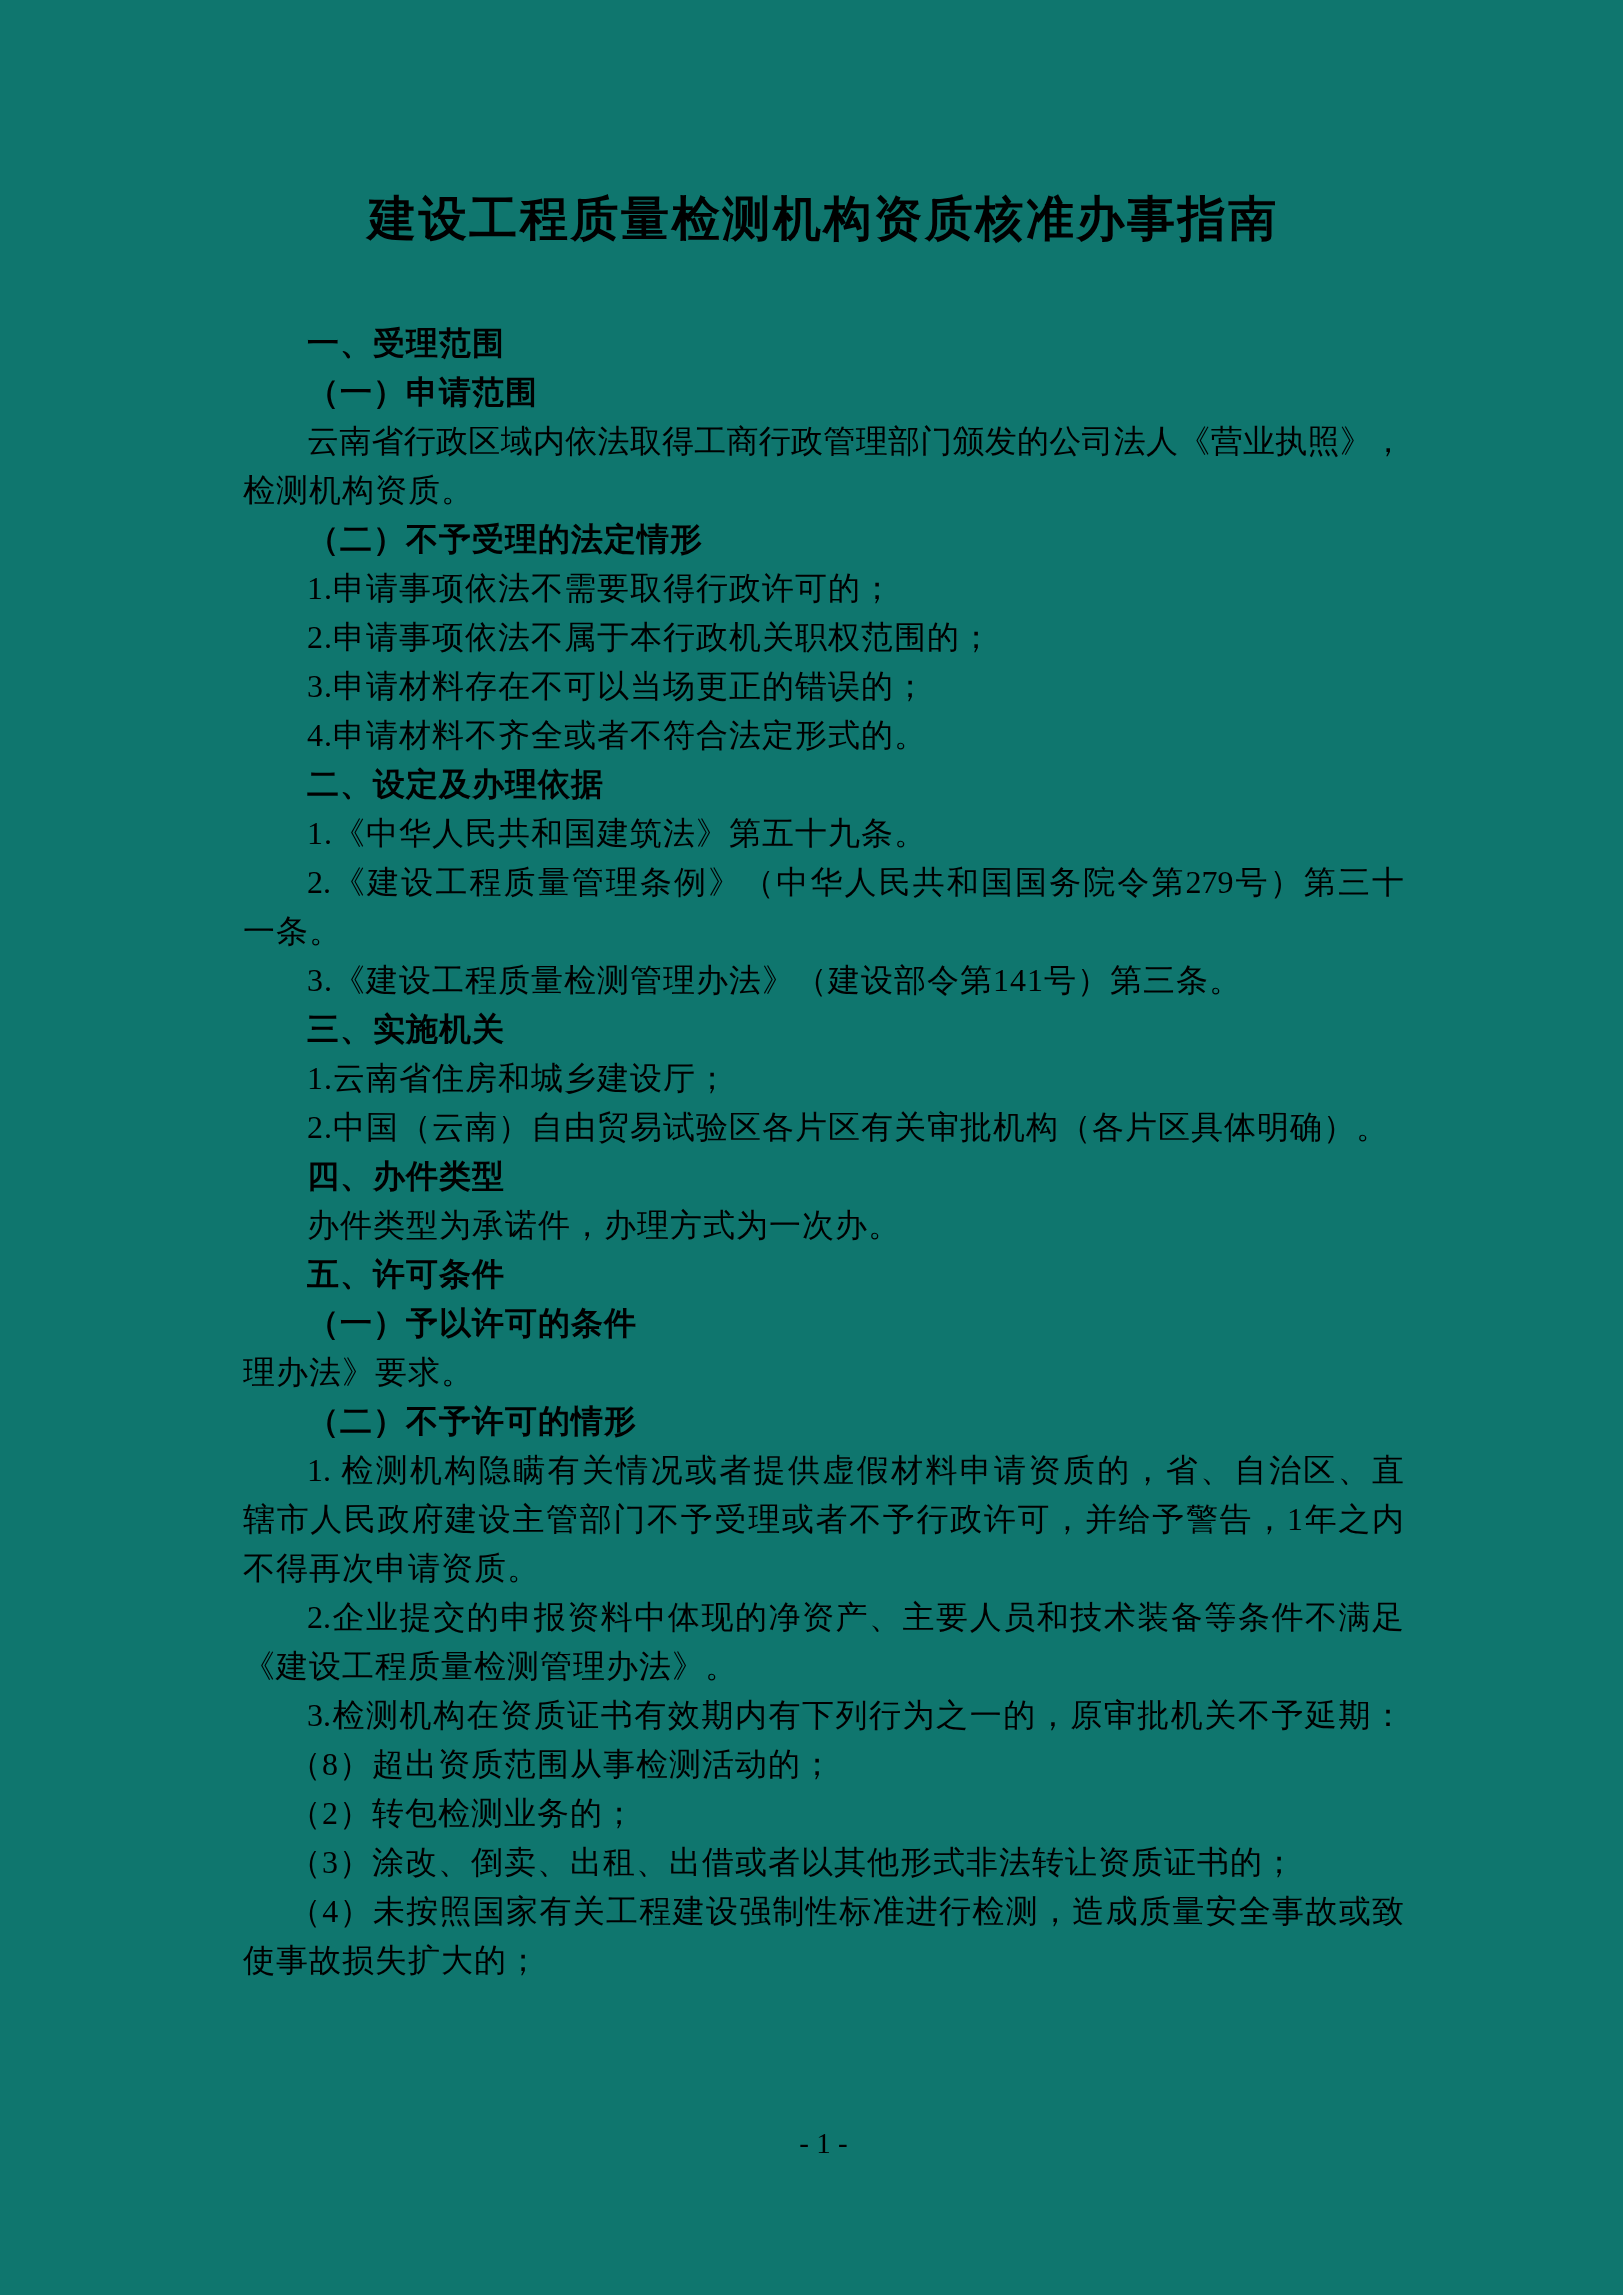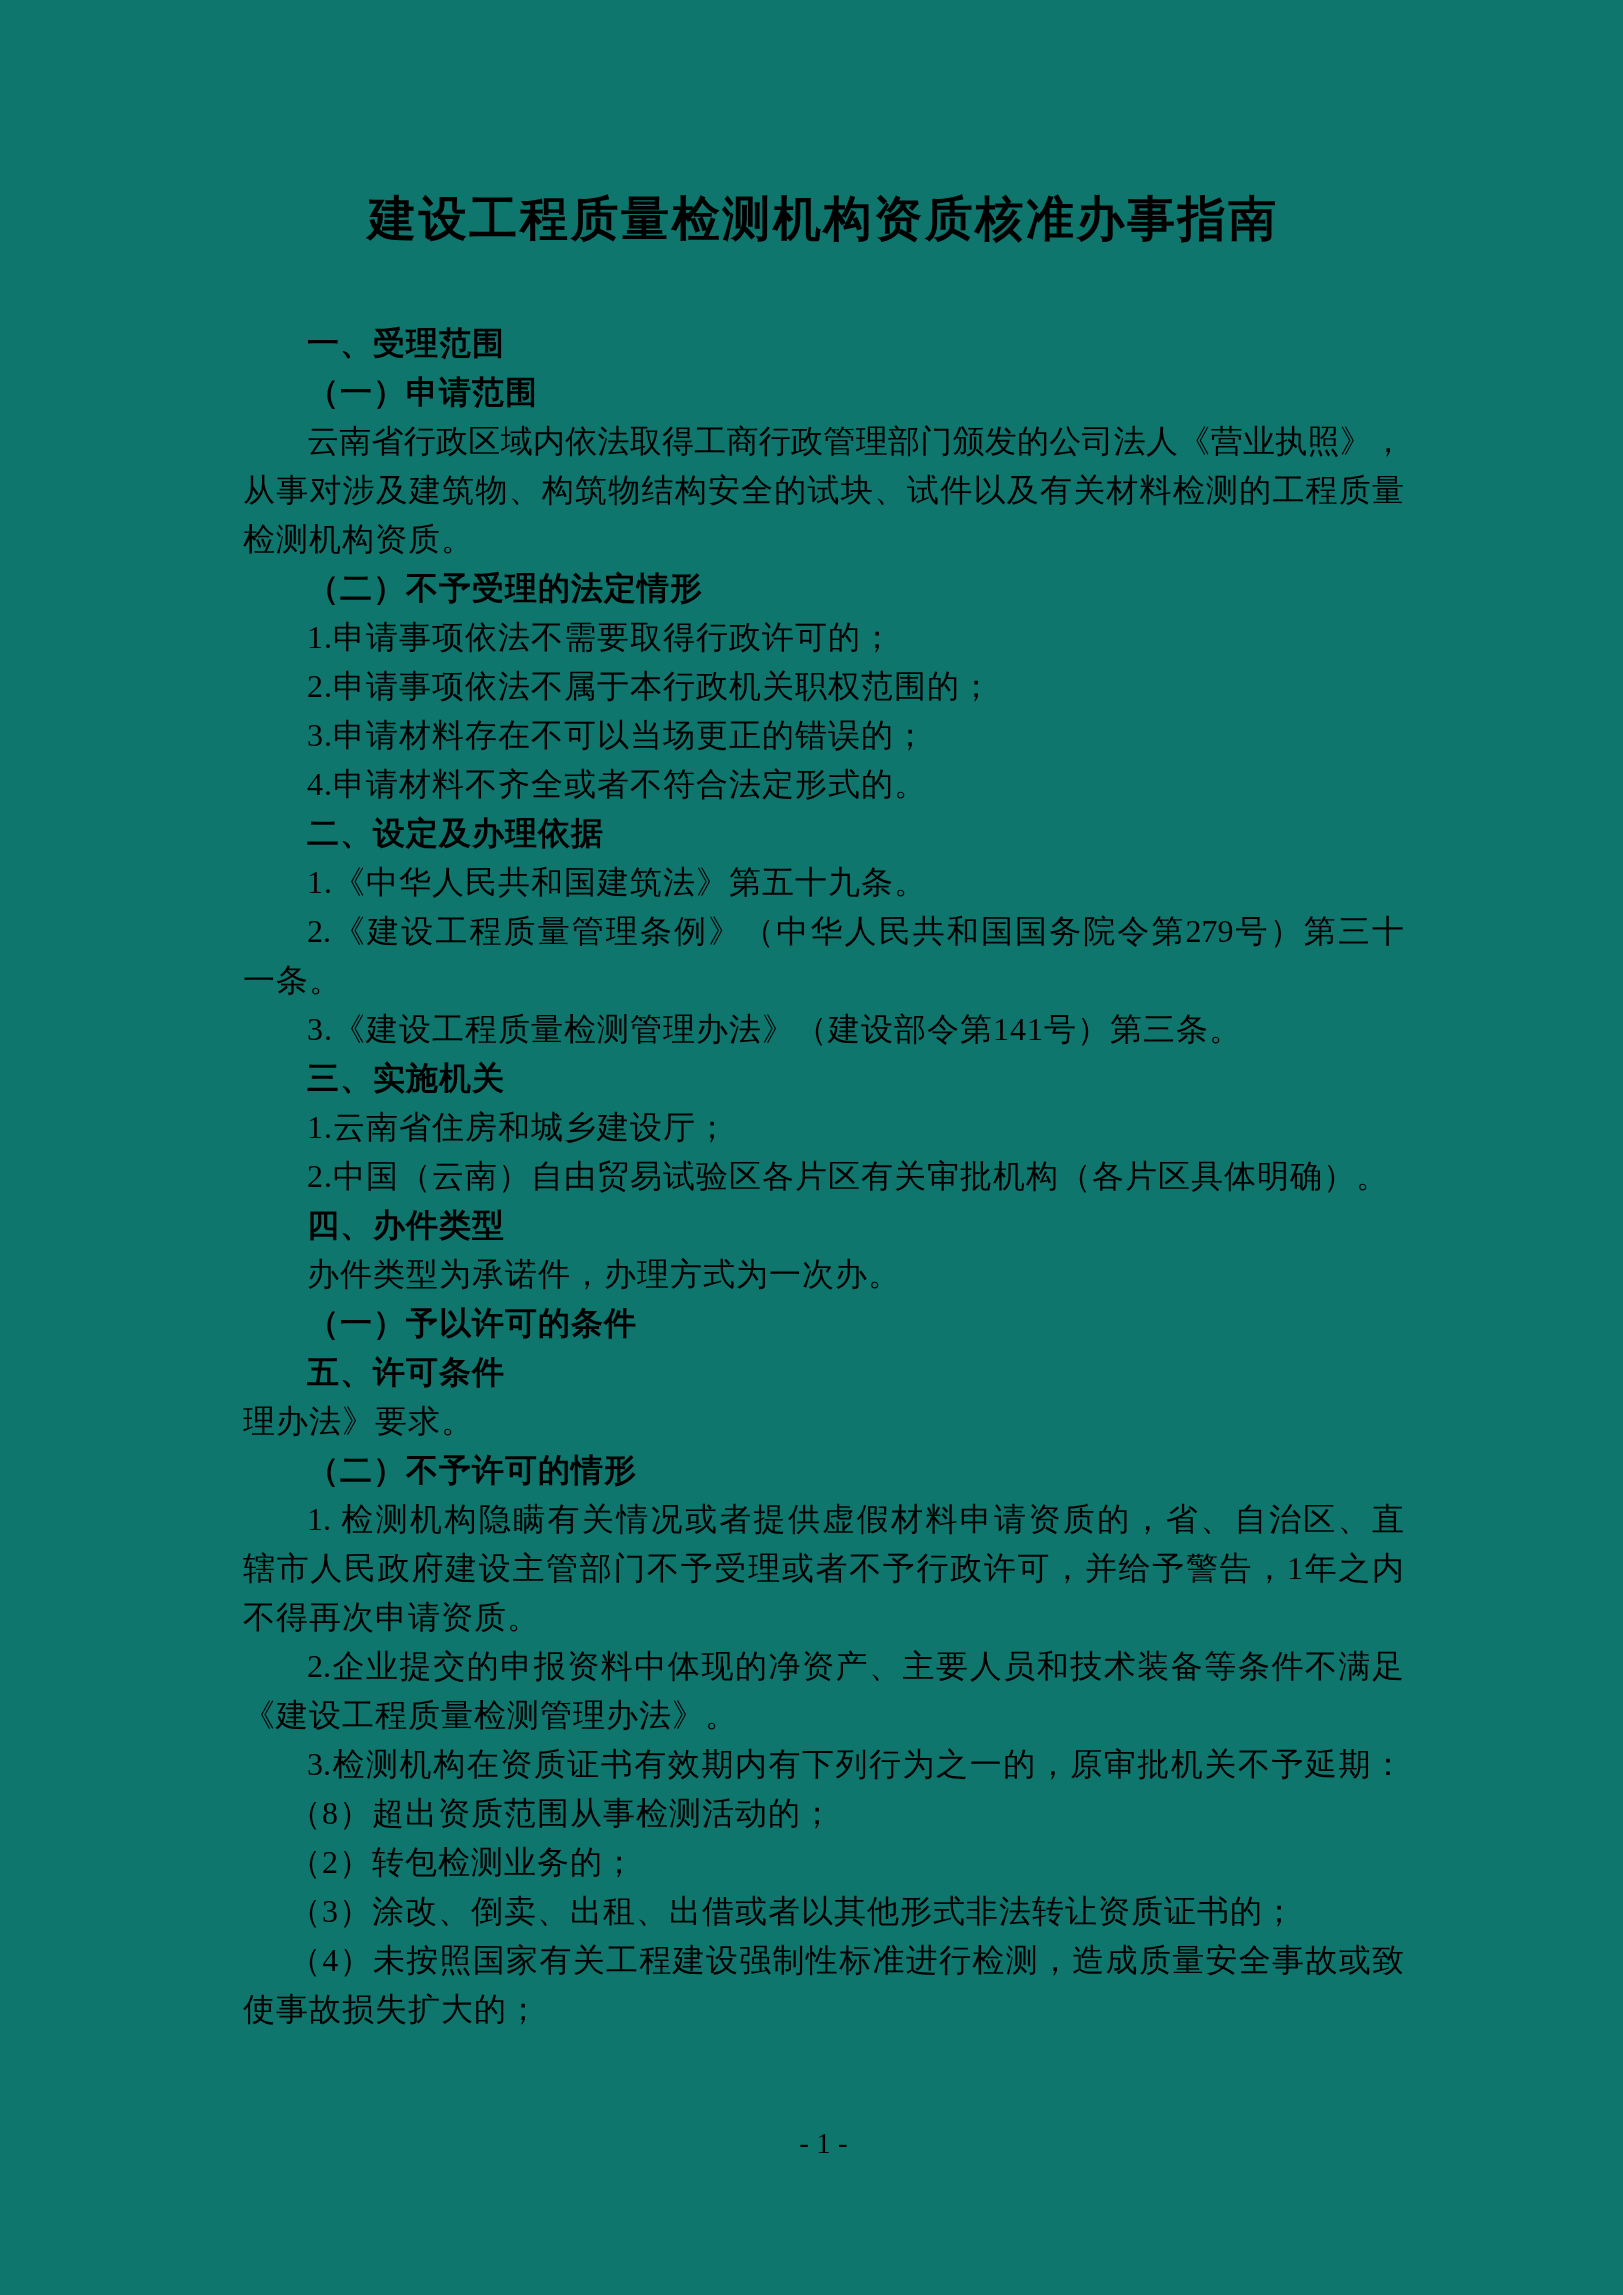--- a/index.html
+++ b/index.html
@@ -72,39 +72,38 @@
 <body>
 
 <div class="page">
 
   <div class="doc-title">建设工程质量检测机构资质核准办事指南</div>
 
   <div class="body-text">
     <div class="ln h ind2">一、受理范围</div>
     <div class="ln h ind2">（一）申请范围</div>
     <div class="ln ind2 just">云南省行政区域内依法取得工商行政管理部门颁发的公司法人《营业执照》，</div>
-    <div class="ln just">从事对涉及建筑物、构筑物结构安全的试块、试件以及有关材料检测的工程质量</div>
     <div class="ln">检测机构资质。</div>
     <div class="ln h ind2">（二）不予受理的法定情形</div>
     <div class="ln ind2">1.申请事项依法不需要取得行政许可的；</div>
     <div class="ln ind2">2.申请事项依法不属于本行政机关职权范围的；</div>
     <div class="ln ind2">3.申请材料存在不可以当场更正的错误的；</div>
     <div class="ln ind2">4.申请材料不齐全或者不符合法定形式的。</div>
     <div class="ln h ind2">二、设定及办理依据</div>
     <div class="ln ind2">1.《中华人民共和国建筑法》第五十九条。</div>
     <div class="ln ind2 just">2.《建设工程质量管理条例》（中华人民共和国国务院令第279号）第三十</div>
     <div class="ln">一条。</div>
     <div class="ln ind2">3.《建设工程质量检测管理办法》（建设部令第141号）第三条。</div>
     <div class="ln h ind2">三、实施机关</div>
     <div class="ln ind2">1.云南省住房和城乡建设厅；</div>
     <div class="ln ind2">2.中国（云南）自由贸易试验区各片区有关审批机构（各片区具体明确）。</div>
     <div class="ln h ind2">四、办件类型</div>
     <div class="ln ind2">办件类型为承诺件，办理方式为一次办。</div>
+    <div class="ln h ind2">五、许可条件</div>
     <div class="ln h ind2">（一）予以许可的条件</div>
-    <div class="ln h ind2">五、许可条件</div>
     <div class="ln">理办法》要求。</div>
     <div class="ln h ind2">（二）不予许可的情形</div>
     <div class="ln ind2 just">1. 检测机构隐瞒有关情况或者提供虚假材料申请资质的，省、自治区、直</div>
     <div class="ln just">辖市人民政府建设主管部门不予受理或者不予行政许可，并给予警告，1年之内</div>
     <div class="ln">不得再次申请资质。</div>
     <div class="ln ind2 just">2.企业提交的申报资料中体现的净资产、主要人员和技术装备等条件不满足</div>
     <div class="ln">《建设工程质量检测管理办法》。</div>
     <div class="ln ind2 just">3.检测机构在资质证书有效期内有下列行为之一的，原审批机关不予延期：</div>
     <div class="ln indP">（8）超出资质范围从事检测活动的；</div>
     <div class="ln indP">（2）转包检测业务的；</div>

